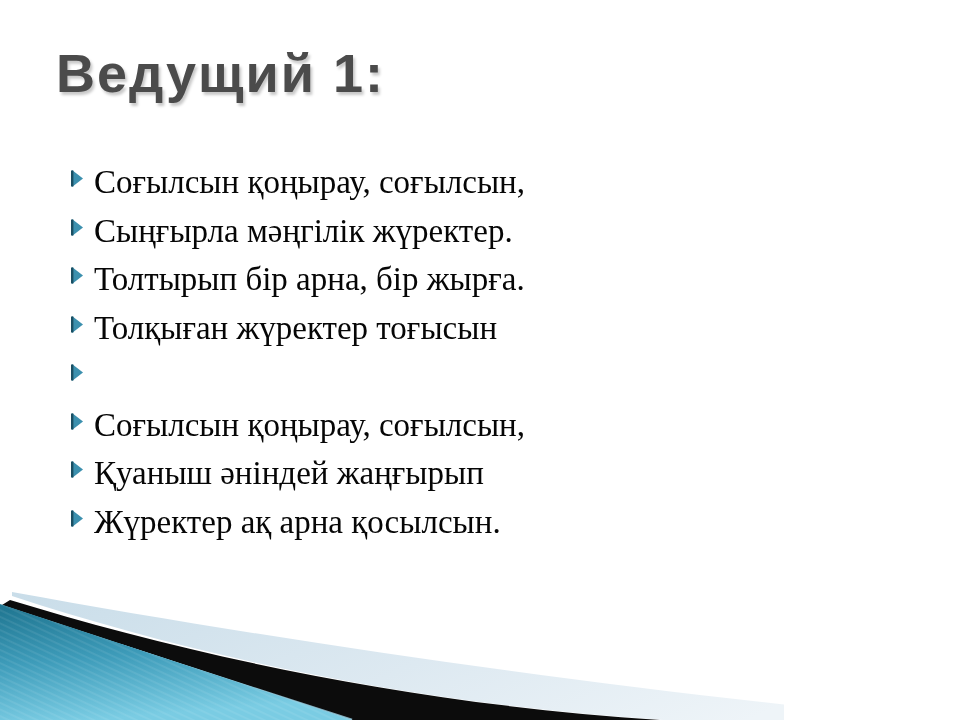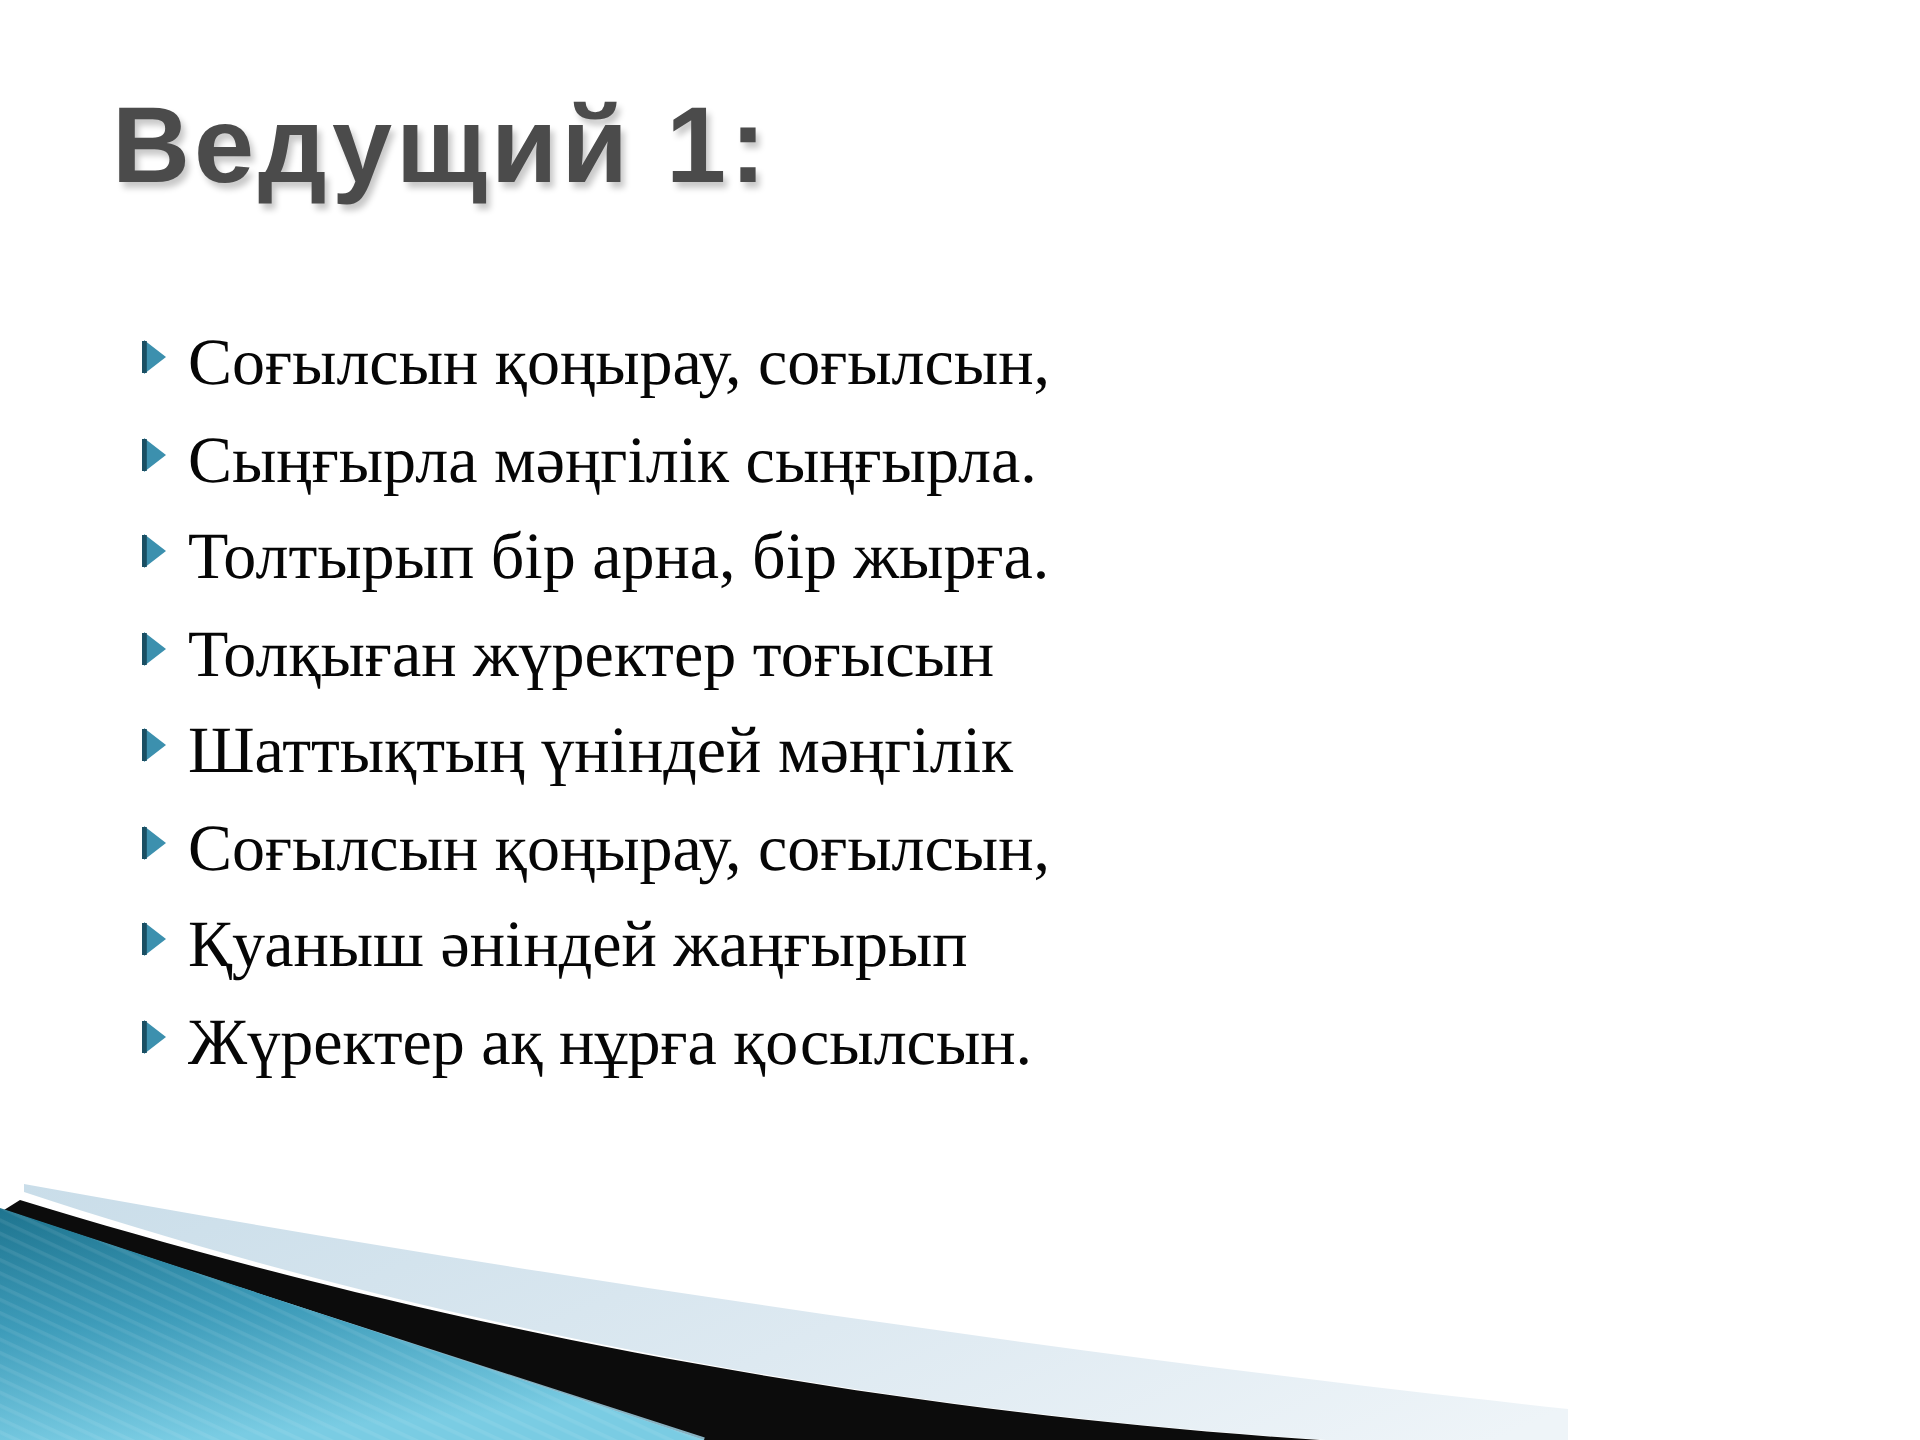--- a/index.html
+++ b/index.html
@@ -98,59 +98,58 @@
           <polygon points="2,1 13,9.5 2,18" fill="#3c90ae"></polygon>
           <rect x="1" y="1.5" width="2.4" height="16" fill="#1a4f63"></rect>
         </svg>
       <span class="bullet-text">Соғылсын қоңырау, соғылсын,</span>
     </li>
     <li>
       <svg class="bullet-icon" width="14" height="19">
           <polygon points="2,1 13,9.5 2,18" fill="#3c90ae"></polygon>
           <rect x="1" y="1.5" width="2.4" height="16" fill="#1a4f63"></rect>
         </svg>
-      <span class="bullet-text">Сыңғырла мәңгілік сыңғырла.</span>
+      <span class="bullet-text">Сыңғырла мәңгілік жүректер.</span>
     </li>
     <li>
       <svg class="bullet-icon" width="14" height="19">
           <polygon points="2,1 13,9.5 2,18" fill="#3c90ae"></polygon>
           <rect x="1" y="1.5" width="2.4" height="16" fill="#1a4f63"></rect>
         </svg>
       <span class="bullet-text">Толтырып бір арна, бір жырға.</span>
     </li>
     <li>
       <svg class="bullet-icon" width="14" height="19">
           <polygon points="2,1 13,9.5 2,18" fill="#3c90ae"></polygon>
           <rect x="1" y="1.5" width="2.4" height="16" fill="#1a4f63"></rect>
         </svg>
       <span class="bullet-text">Толқыған жүректер тоғысын</span>
     </li>
     <li>
       <svg class="bullet-icon" width="14" height="19">
           <polygon points="2,1 13,9.5 2,18" fill="#3c90ae"></polygon>
           <rect x="1" y="1.5" width="2.4" height="16" fill="#1a4f63"></rect>
         </svg>
-      <span class="bullet-text">Шаттықтың үніндей мәңгілік</span>
     </li>
     <li>
       <svg class="bullet-icon" width="14" height="19">
           <polygon points="2,1 13,9.5 2,18" fill="#3c90ae"></polygon>
           <rect x="1" y="1.5" width="2.4" height="16" fill="#1a4f63"></rect>
         </svg>
       <span class="bullet-text">Соғылсын қоңырау, соғылсын,</span>
     </li>
     <li>
       <svg class="bullet-icon" width="14" height="19">
           <polygon points="2,1 13,9.5 2,18" fill="#3c90ae"></polygon>
           <rect x="1" y="1.5" width="2.4" height="16" fill="#1a4f63"></rect>
         </svg>
       <span class="bullet-text">Қуаныш әніндей жаңғырып</span>
     </li>
     <li>
       <svg class="bullet-icon" width="14" height="19">
           <polygon points="2,1 13,9.5 2,18" fill="#3c90ae"></polygon>
           <rect x="1" y="1.5" width="2.4" height="16" fill="#1a4f63"></rect>
         </svg>
-      <span class="bullet-text">Жүректер ақ нұрға қосылсын.</span>
+      <span class="bullet-text">Жүректер ақ арна қосылсын.</span>
     </li>
   </ul>
 
 </div>
 
 </body></html>

